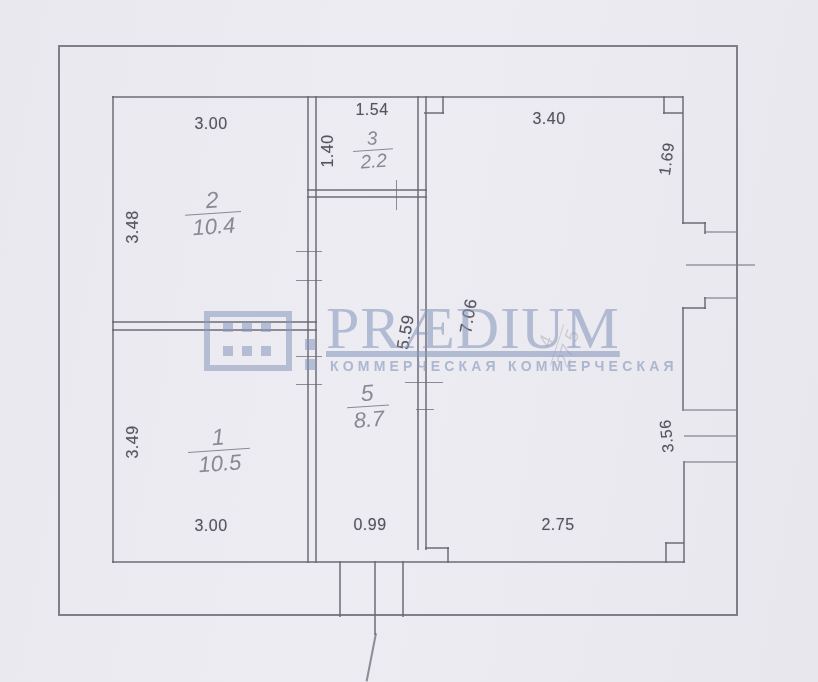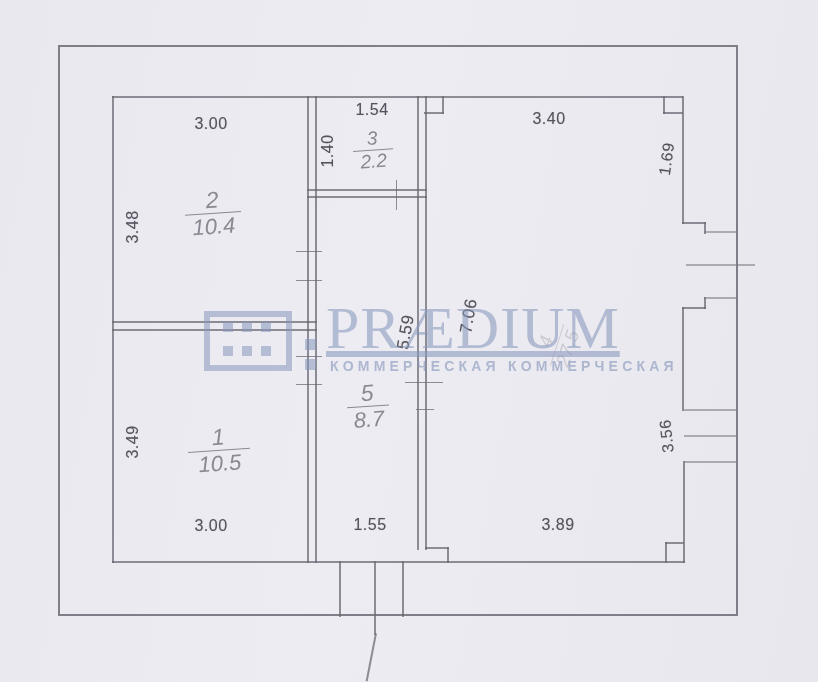--- a/index.html
+++ b/index.html
@@ -81,22 +81,22 @@
 
   <div class="dim" style="left:211px;top:124px;">3.00</div>
   <div class="dim" style="left:372px;top:110px;">1.54</div>
   <div class="dim" style="left:549px;top:119px;text-align:right;">3.40</div>
   <div class="dim rot" style="left:133px;top:227px;">3.48</div>
   <div class="dim rot" style="left:328px;top:151px;">1.40</div>
   <div class="dim" style="left:667px;top:159px;transform:translate(-50%,-50%) rotate(-82deg);">1.69</div>
   <div class="dim rot" style="left:133px;top:442px;">3.49</div>
   <div class="dim" style="left:667px;top:436px;transform:translate(-50%,-50%) rotate(-96deg);">3.56</div>
   <div class="dim" style="left:211px;top:526px;">3.00</div>
-  <div class="dim" style="left:370px;top:525px;">1.55</div>
-  <div class="dim" style="left:558px;top:525px;">3.89</div>
+  <div class="dim" style="left:370px;top:525px;">0.99</div>
+  <div class="dim" style="left:558px;top:525px;">2.75</div>
   <div class="dim" style="left:406px;top:332px;font-size:17px;transform:translate(-50%,-50%) rotate(-80deg);">5.59</div>
   <div class="dim" style="left:469px;top:316px;font-size:17px;transform:translate(-50%,-50%) rotate(-80deg);">7.06</div>
 
   <div class="room-label" style="left:213px;top:213px;">
     <span class="num">2</span>
     <span class="frac" style="width:56px;"></span>
     <span class="area">10.4</span>
   </div>
   <div class="room-label" style="left:373px;top:150px;">
     <span class="num" style="font-size:19px;">3</span>

